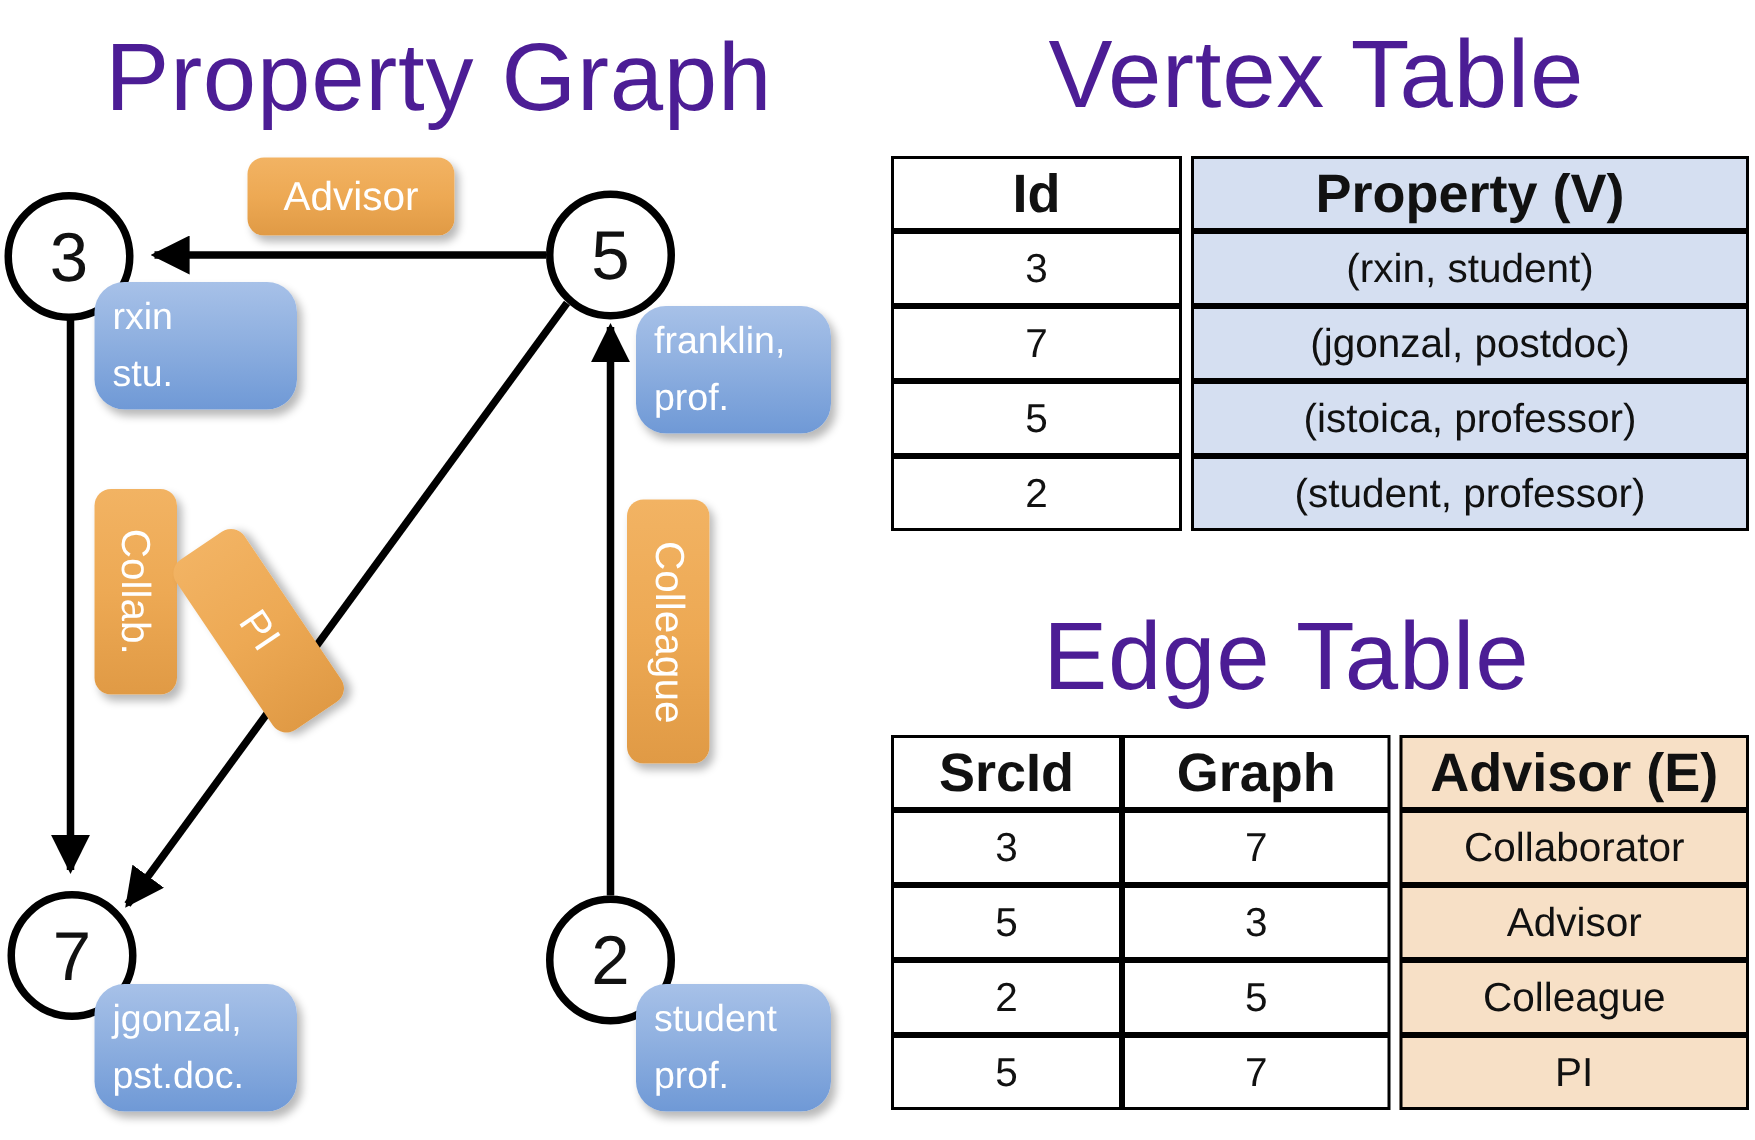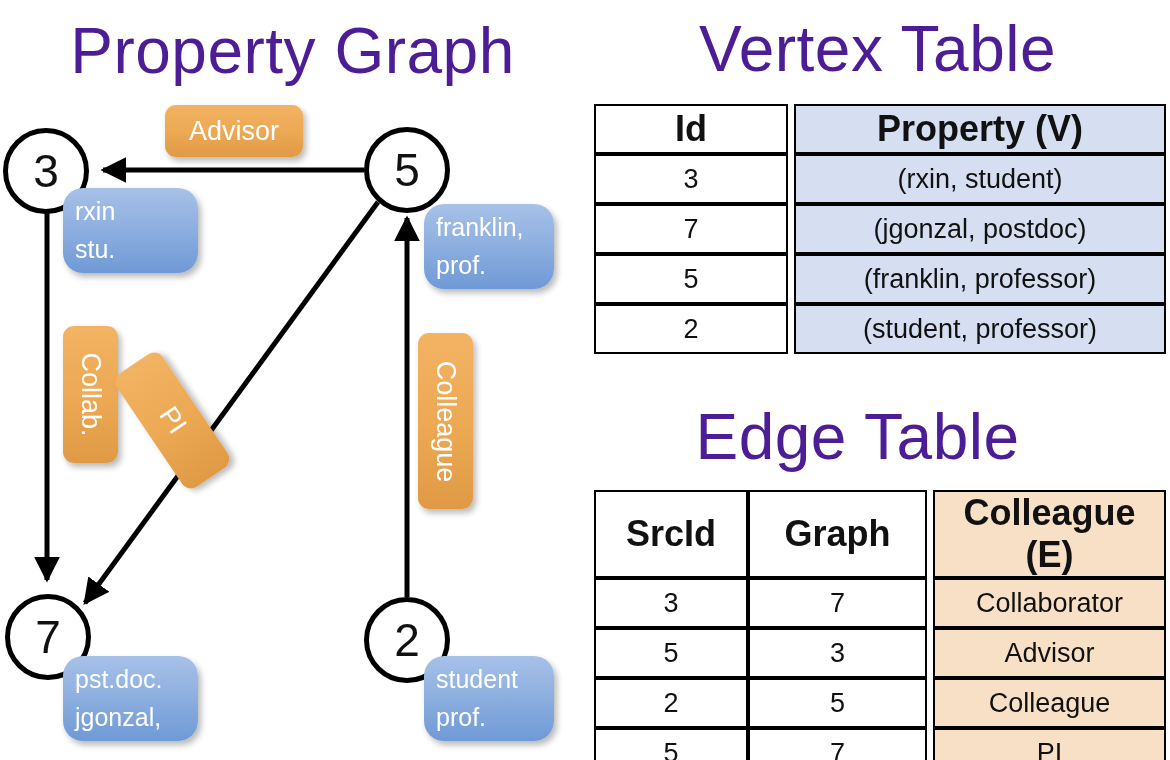--- a/index.html
+++ b/index.html
@@ -173,22 +173,22 @@
 
   <div class="prop-box" style="left:63px; top:188px; width:135px; height:85px;">
     <span>rxin</span>
     <span>stu.</span>
   </div>
   <div class="prop-box" style="left:424px; top:204px; width:130px; height:85px;">
     <span>franklin,</span>
     <span>prof.</span>
   </div>
   <div class="prop-box" style="left:63px; top:656px; width:135px; height:85px;">
+    <span>jgonzal,</span>
     <span>pst.doc.</span>
-    <span>jgonzal,</span>
   </div>
   <div class="prop-box" style="left:424px; top:656px; width:130px; height:85px;">
     <span>student</span>
     <span>prof.</span>
   </div>
 
   <div class="edge-box" style="left:165px; top:105px; width:138px; height:52px;">
     <span>Advisor</span>
   </div>
 
@@ -218,37 +218,37 @@
       <td class="blue-cell">(rxin, student)</td>
     </tr>
     <tr>
       <td>7</td>
       <td class="sep-col"></td>
       <td class="blue-cell">(jgonzal, postdoc)</td>
     </tr>
     <tr>
       <td>5</td>
       <td class="sep-col"></td>
-      <td class="blue-cell">(franklin, professor)</td>
+      <td class="blue-cell">(istoica, professor)</td>
     </tr>
     <tr>
       <td>2</td>
       <td class="sep-col"></td>
       <td class="blue-cell">(student, professor)</td>
     </tr>
   </tbody>
 </table>
 
 <table class="data-table" id="edge-table">
   <tbody>
     <tr>
       <th style="width:150px;">SrcId</th>
       <th style="width:175px;">Graph</th>
       <td class="sep-col"></td>
-      <th class="orange-cell">Colleague (E)</th>
+      <th class="orange-cell">Advisor (E)</th>
     </tr>
     <tr>
       <td>3</td>
       <td>7</td>
       <td class="sep-col"></td>
       <td class="orange-cell">Collaborator</td>
     </tr>
     <tr>
       <td>5</td>
       <td>3</td>

